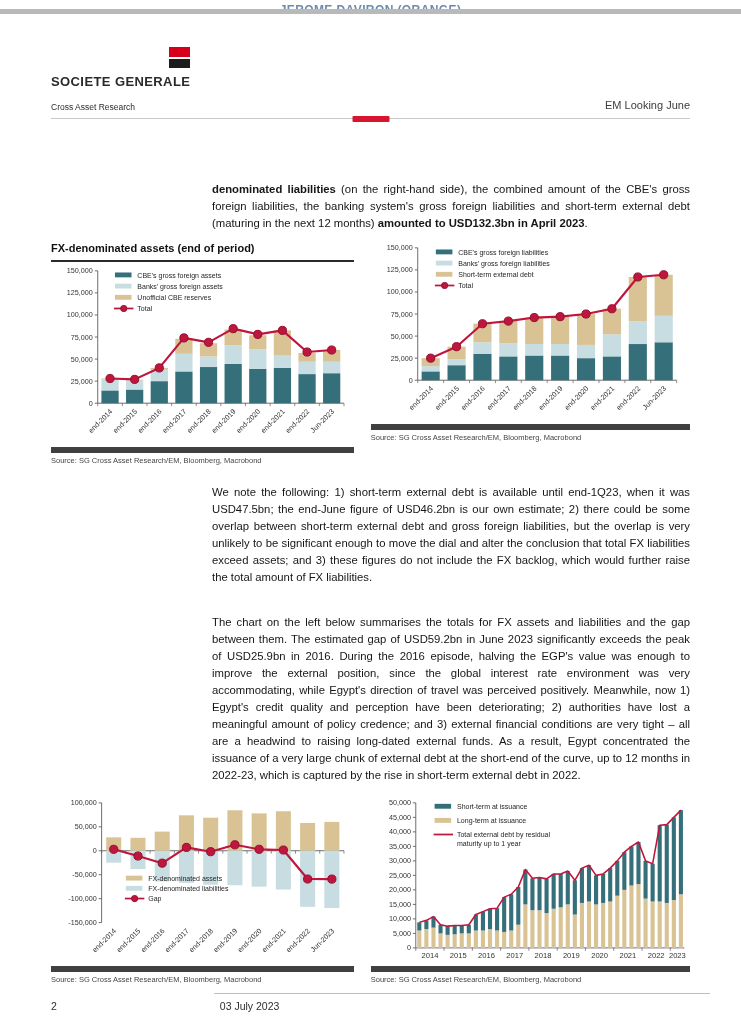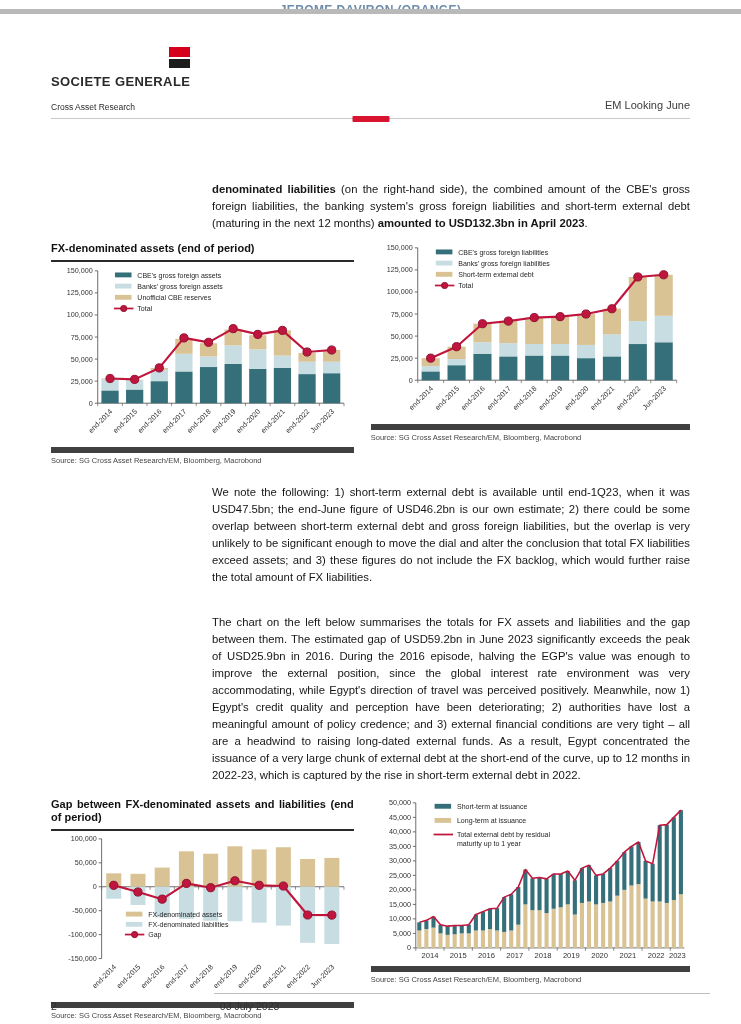--- a/index.html
+++ b/index.html
@@ -272,21 +272,20 @@
           </svg>
         <div class="source">Source: SG Cross Asset Research/EM, Bloomberg, Macrobond</div>
       </figure>
     </div>
 
     <p class="body p2">We note the following: 1) short-term external debt is available until end-1Q23, when it was USD47.5bn; the end-June figure of USD46.2bn is our own estimate; 2) there could be some overlap between short-term external debt and gross foreign liabilities, but the overlap is very unlikely to be significant enough to move the dial and alter the conclusion that total FX liabilities exceed assets; and 3) these figures do not include the FX backlog, which would further raise the total amount of FX liabilities.</p>
     <p class="body p3">The chart on the left below summarises the totals for FX assets and liabilities and the gap between them. The estimated gap of USD59.2bn in June 2023 significantly exceeds the peak of USD25.9bn in 2016. During the 2016 episode, halving the EGP's value was enough to improve the external position, since the global interest rate environment was very accommodating, while Egypt's direction of travel was perceived positively. Meanwhile, now 1) Egypt's credit quality and perception have been deteriorating; 2) authorities have lost a meaningful amount of policy credence; and 3) external financial conditions are very tight – all are a headwind to raising long-dated external funds. As a result, Egypt concentrated the issuance of a very large chunk of external debt at the short-end of the curve, up to 12 months in 2022-23, which is captured by the rise in short-term external debt in 2022.</p>
 
     <div class="charts-row row2">
       <figure class="chart-col-a">
-        <figcaption class="chart-title">Gap between FX-denominated assets and liabilities (end of period)</figcaption>
         <svg class="chart-svg" viewBox="0 0 311 172">
             <line x1="52" y1="5" x2="52" y2="128" stroke="#5a5a5a" stroke-width="0.9"></line>
             <line x1="49" y1="128" x2="52" y2="128" stroke="#5a5a5a" stroke-width="0.9"></line>
             <text x="47" y="130.6" text-anchor="end" class="tick">-150,000</text>
             <line x1="49" y1="103.4" x2="52" y2="103.4" stroke="#5a5a5a" stroke-width="0.9"></line>
             <text x="47" y="106" text-anchor="end" class="tick">-100,000</text>
             <line x1="49" y1="78.8" x2="52" y2="78.8" stroke="#5a5a5a" stroke-width="0.9"></line>
             <text x="47" y="81.39999999999999" text-anchor="end" class="tick">-50,000</text>
             <line x1="49" y1="54.2" x2="52" y2="54.2" stroke="#5a5a5a" stroke-width="0.9"></line>
             <text x="47" y="56.800000000000004" text-anchor="end" class="tick">0</text>

